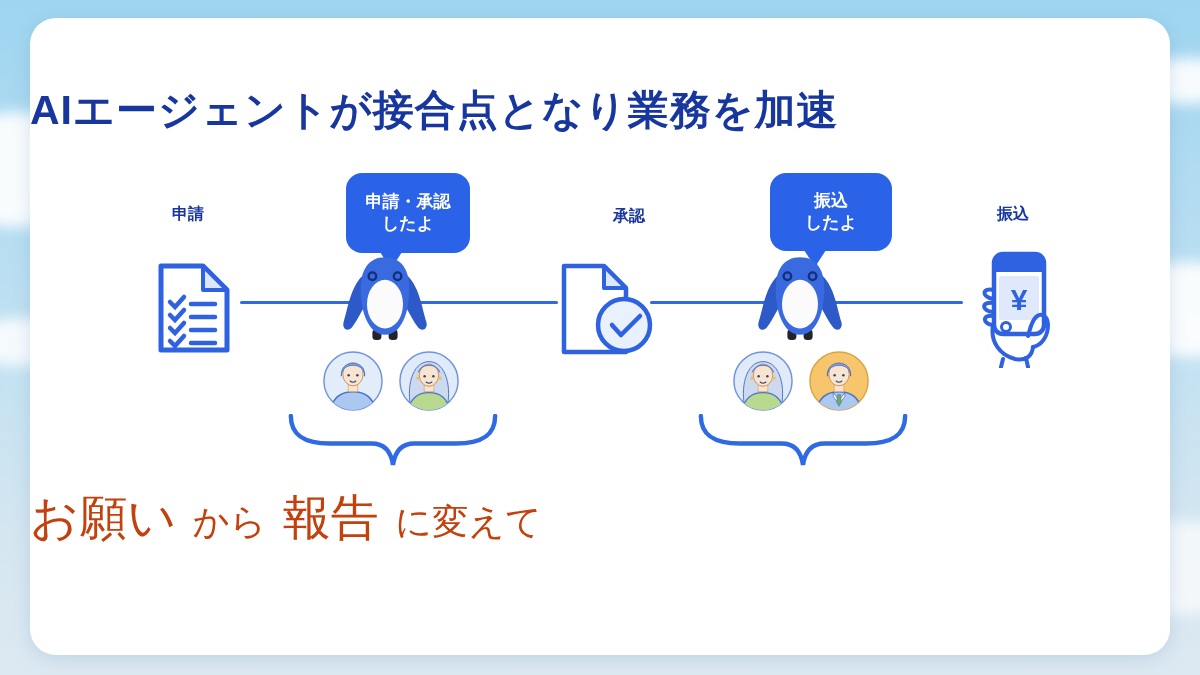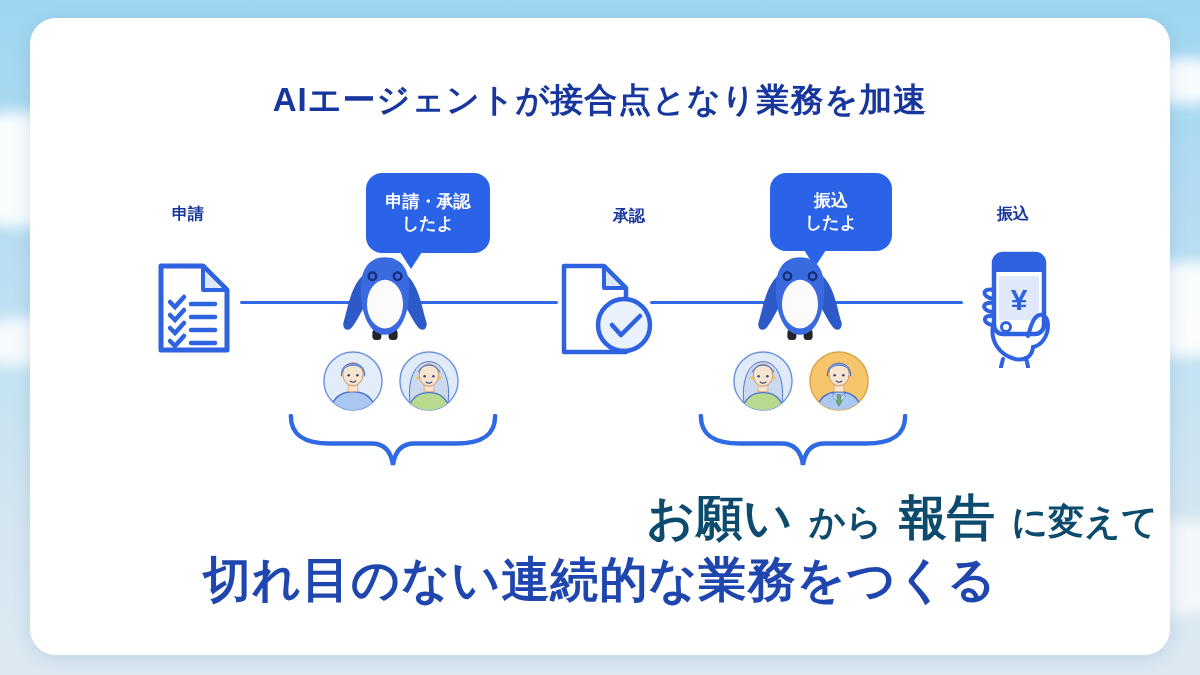--- a/index.html
+++ b/index.html
@@ -16,22 +16,22 @@
   .c2{left:-34px;top:318px;width:115px;height:48px;opacity:.85;}
   .c3{right:-42px;top:58px;width:115px;height:46px;}
   .c4{right:-72px;top:262px;width:175px;height:95px;}
   .c5{right:-70px;top:520px;width:210px;height:95px;opacity:.7;}
   .card{
     position:absolute;left:30px;top:18px;width:1140px;height:637px;
     background:#ffffff;border-radius:26px;
     box-shadow:0 4px 18px rgba(70,120,170,.18);
   }
   .title{
-    position:absolute;top:38px;left:0;width:100%;text-align:center;
-    font-size:33px;font-weight:bold;color:#17379e;letter-spacing:1px;
+    position:absolute;top:38px;left:0;width:100%;text-align:left;
+    font-size:41px;font-weight:bold;color:#17379e;letter-spacing:1px;
   }
   .step-label{
     position:absolute;width:80px;text-align:center;
     font-size:16px;font-weight:bold;color:#17379e;
   }
   .sl1{left:118px;top:186px;}
   .sl2{left:559px;top:188px;}
   .sl3{left:943px;top:186px;}
   .flow-line{position:absolute;height:3px;background:#2f6ae4;top:283px;border-radius:2px;}
   .fl1{left:210px;width:318px;}
@@ -41,36 +41,36 @@
   .doc2{left:528px;top:244px;width:100px;height:95px;}
   .phone{left:940px;top:232px;width:85px;height:118px;}
   .penguin{position:absolute;width:90px;height:95px;}
   .p1{left:310px;top:235px;}
   .p2{left:725px;top:235px;}
   .bubble{
     position:absolute;background:#2b63e8;border-radius:16px;color:#ffffff;
     font-weight:bold;font-size:17px;line-height:1.3;text-align:center;
     display:flex;flex-direction:column;justify-content:center;
   }
-  .b1{left:336px;top:155px;width:124px;height:80px;}
+  .b1{left:316px;top:155px;width:124px;height:80px;}
   .b2{left:740px;top:155px;width:122px;height:78px;}
   .bubble::after{
     content:"";position:absolute;bottom:-16px;left:34px;
     border:11px solid transparent;border-top:17px solid #2b63e8;border-bottom:0;
   }
   .avrow{position:absolute;display:flex;gap:14px;}
   .ar1{left:292px;top:332px;}
   .ar2{left:702px;top:332px;}
   .avrow svg{width:62px;height:62px;}
   .brace{position:absolute;width:220px;height:55px;}
   .br1{left:253px;top:396px;}
   .br2{left:663px;top:396px;}
   .msg1{
-    position:absolute;top:468px;left:0;width:100%;text-align:right;
-    color:#0c4a6e;font-weight:bold;white-space:nowrap;
+    position:absolute;top:468px;left:0;width:100%;text-align:left;
+    color:#c2410c;font-weight:normal;white-space:nowrap;
   }
   .msg1 .big{font-size:48px;}
   .msg1 .small{font-size:36px;margin:0 12px;}
   .msg2{
     position:absolute;top:530px;left:0;width:100%;text-align:center;
     color:#1e46ae;font-weight:bold;font-size:48px;letter-spacing:1px;white-space:nowrap;
   }
 </style>
 </head>
 <body>
@@ -256,16 +256,15 @@
     <svg class="brace br2" viewBox="0 0 220 56">
       <path d="M6,2 C6,22 20,30 46,30 L88,30 C101,30 108,37 110,52 C112,37 119,30 132,30 L174,30 C200,30 214,22 214,2" fill="none" stroke="#2f6ae4" stroke-width="4.5" stroke-linecap="round"></path>
     </svg>
 
     <div class="msg1">
       <span class="big">お願い</span>
       <span class="small">から</span>
       <span class="big">報告</span>
       <span class="small">に変えて</span>
     </div>
-    <div class="msg2">切れ目のない連続的な業務をつくる</div>
 
   </div>
 </div>
 
 </body></html>

